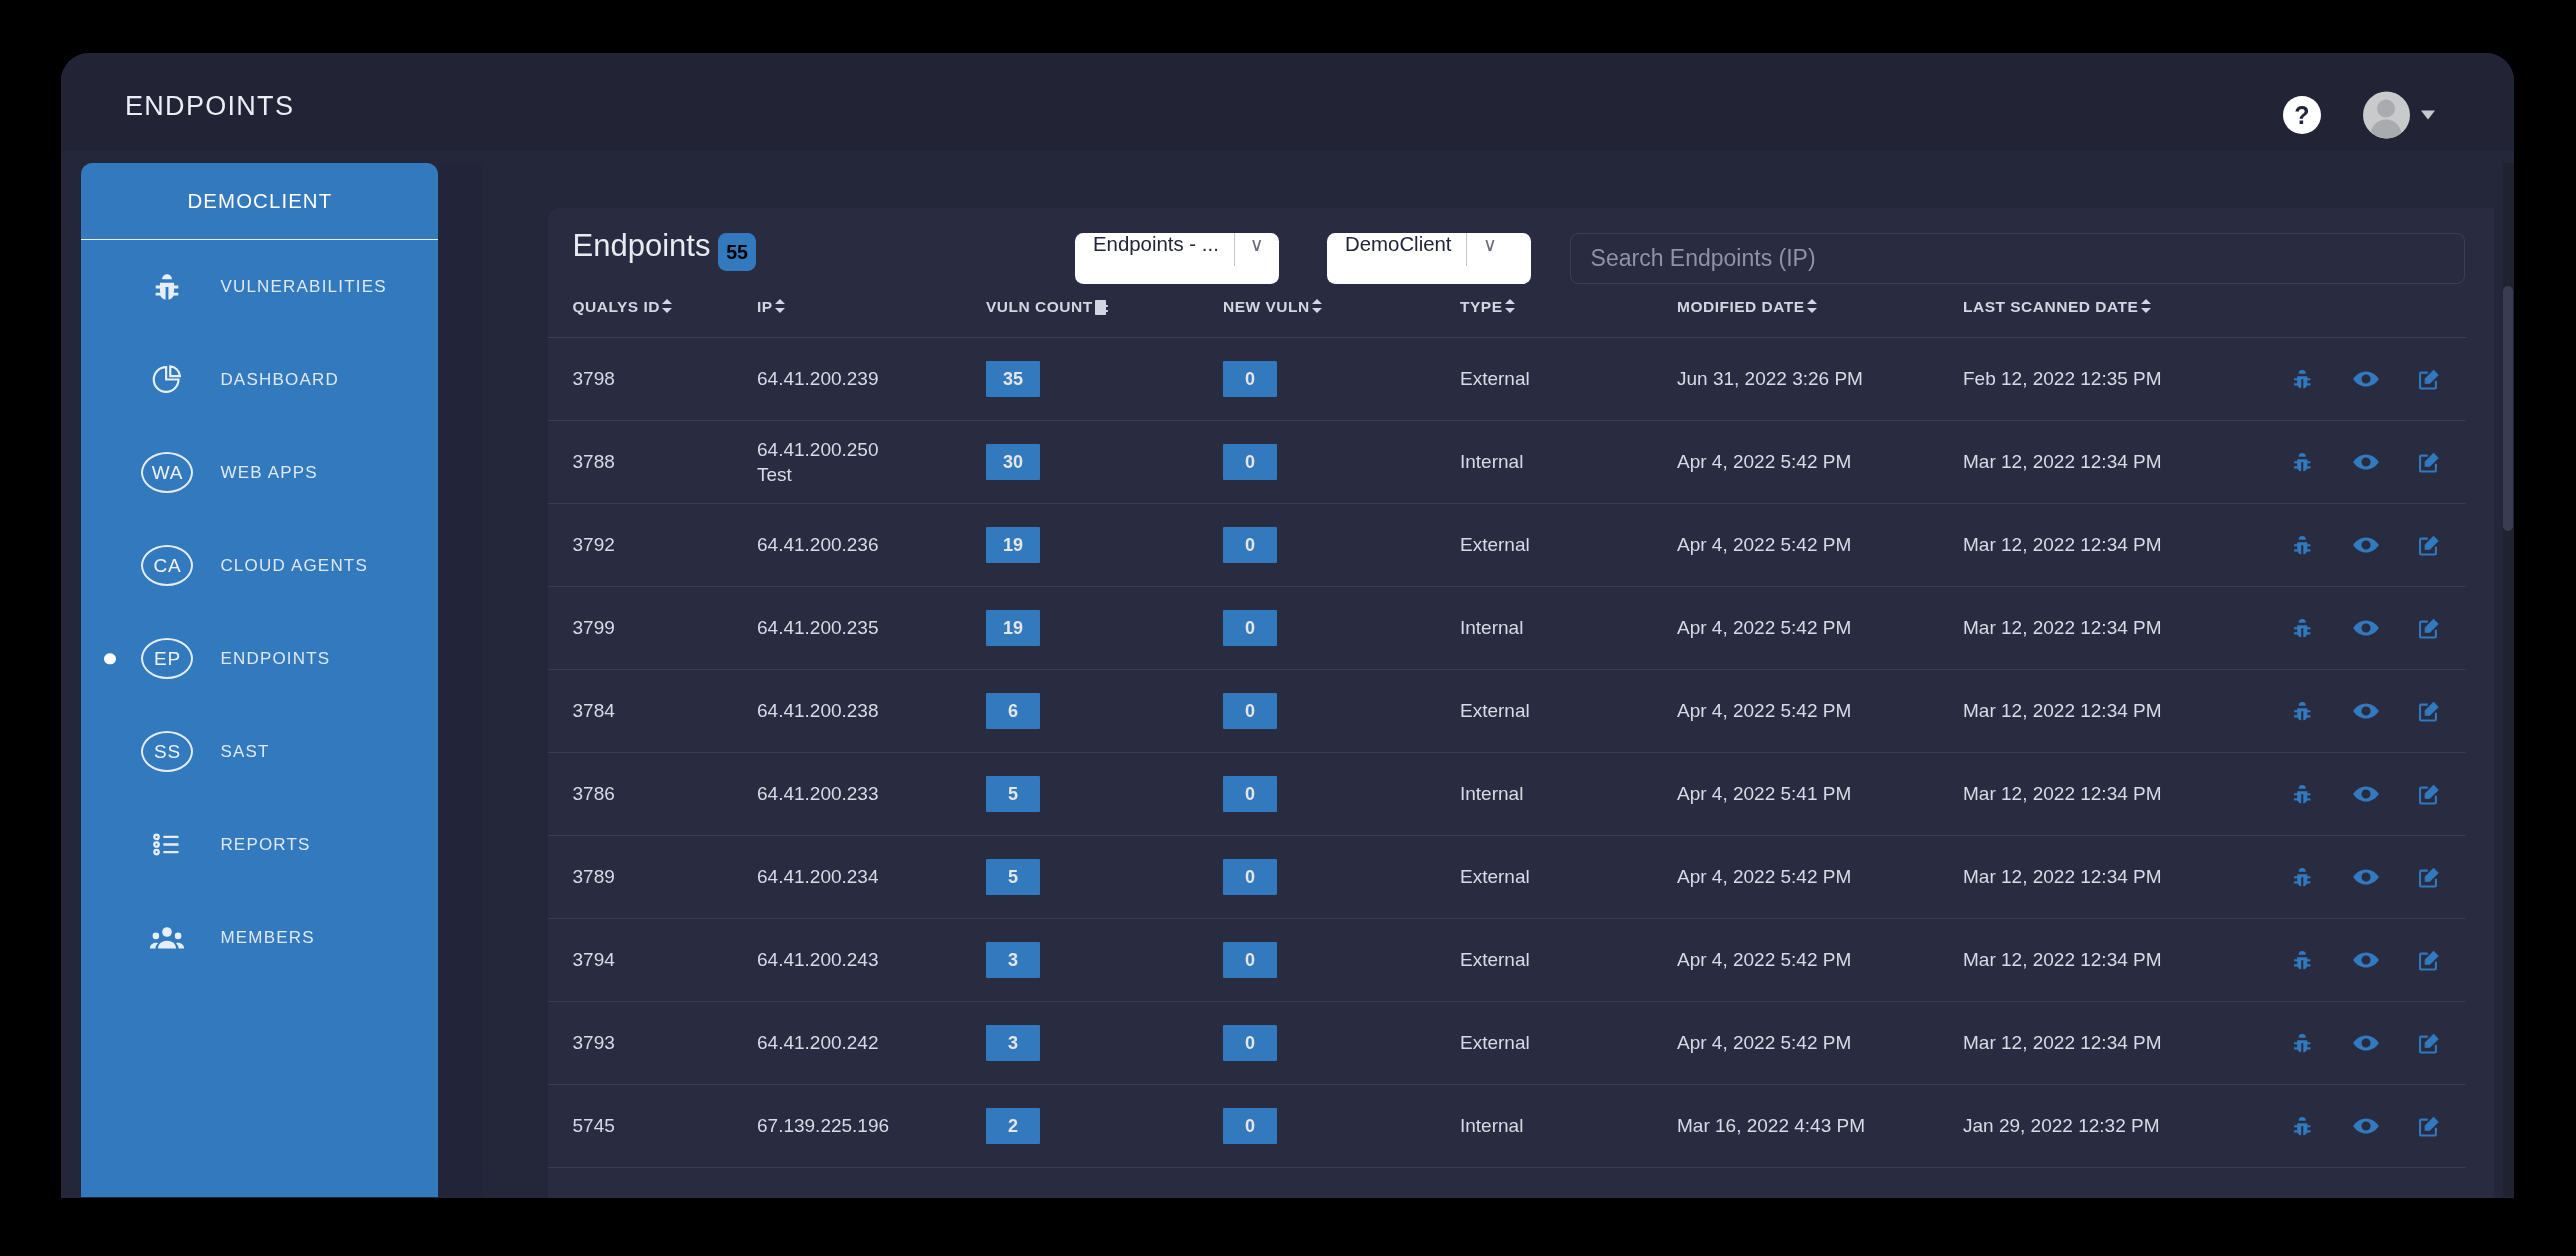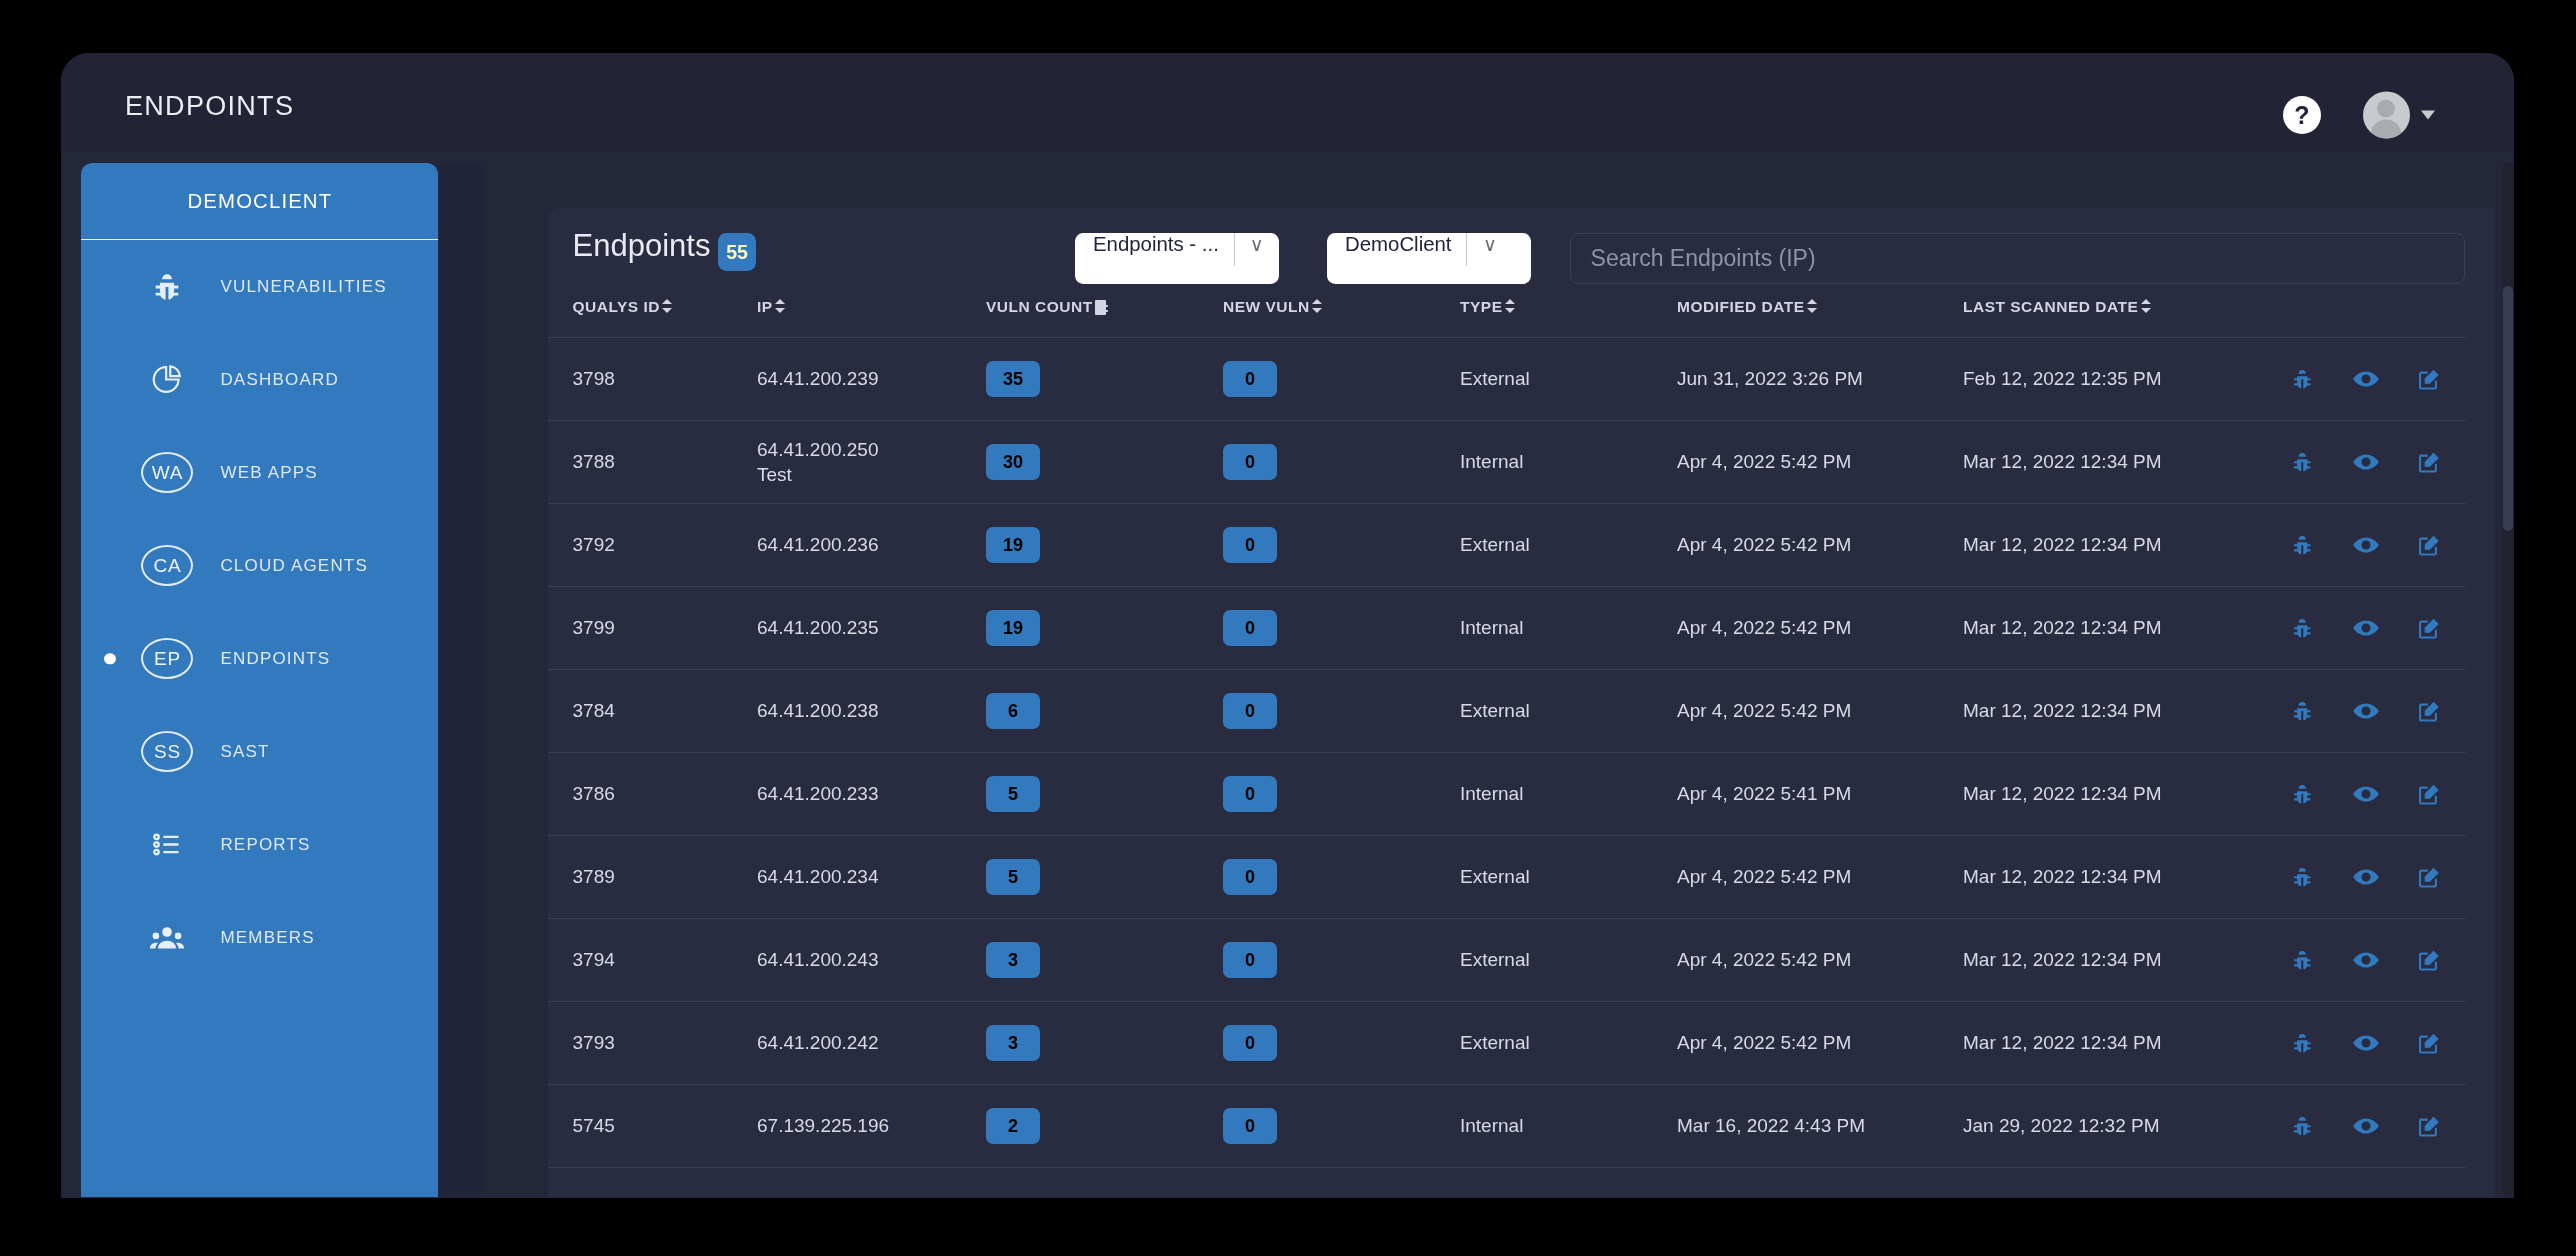--- a/index.html
+++ b/index.html
@@ -160,21 +160,21 @@
     color: #e9ebf2;
     font-weight: 400;
   }
   #count-badge {
     position: absolute;
     left: 170px; top: 24.5px;
     min-width: 38px; height: 38px;
     padding: 0 8.2px;
     background: #3279bd;
     border-radius: 8.2px;
-    color: #fef9c3;
+    color: #000000;
     font-size: 19.6px;
     font-weight: bold;
     line-height: 38px;
     text-align: center;
   }
 
   .select-box {
     position: absolute;
     top: 24.5px;
     height: 51px;
@@ -293,22 +293,22 @@
   .sort-active .bar {
     position: absolute; left: 0; top: 0;
     width: 1.6px; height: 14.7px; background: #d3d6e2;
   }
 
   .pill {
     display: inline-block;
     min-width: 54px;
     padding: 7.4px 10.6px;
     background: #3279bd;
-    border-radius: 7px;
-    color: #000000;
+    border-radius: 1px;
+    color: #e5e5e5;
     font-size: 18px;
     font-weight: bold;
     text-align: center;
     cursor: pointer;
   }
   .ip-sub { display: block; font-size: 19px; line-height: 1.35; }
   .actions { display: flex; gap: 37px; align-items: center; }
   .act-icon { cursor: pointer; line-height: 0; }
 
   

